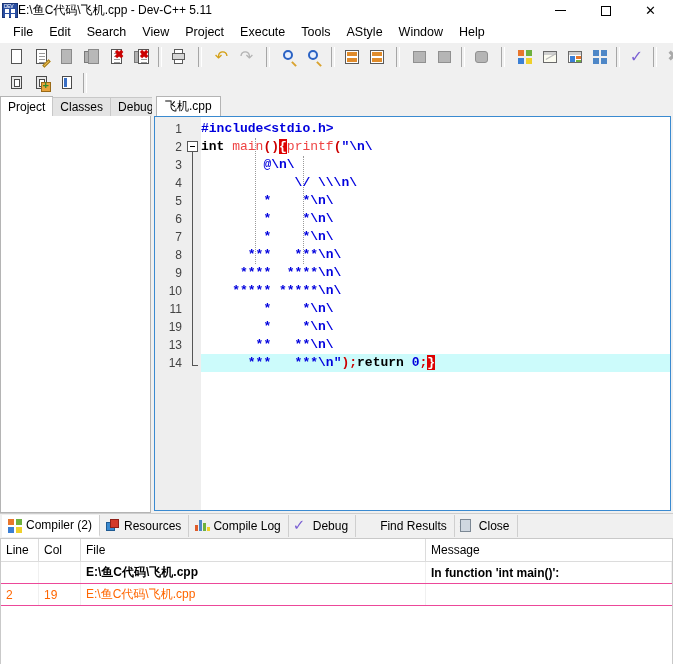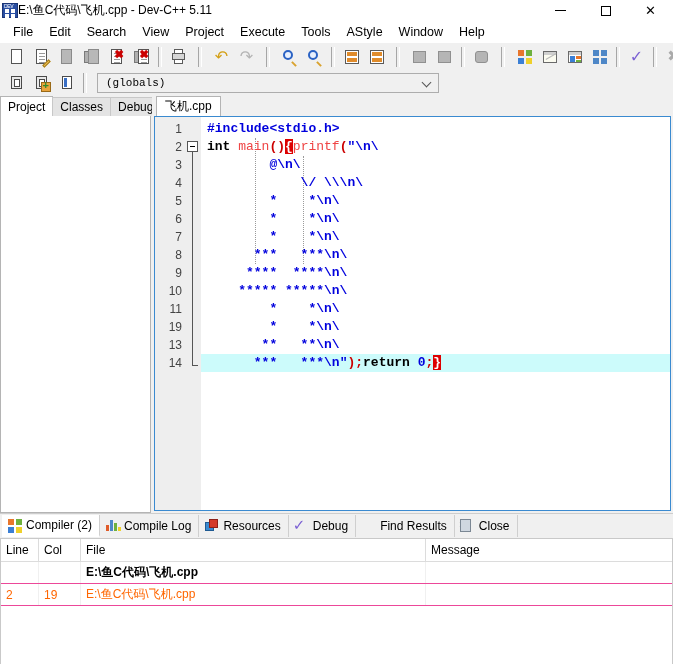--- a/index.html
+++ b/index.html
@@ -477,21 +477,20 @@
     background: #ffffff;
     overflow: hidden;
   }
   .cline {
     height: 18px;
     line-height: 18px;
     font-family: "Liberation Mono", monospace;
     font-size: 13px;
     white-space: pre;
     position: relative;
-    padding-left: 6px;
     box-sizing: border-box;
   }
   .cline.hl { background: #ccfbfb; }
   .indent-guide {
     position: absolute;
     width: 0;
     border-left: 1px dotted #9a9a9a;
   }
   .kw   { color: #000000; font-weight: bold; }
   .plain{ color: #ef4444; }
@@ -769,24 +768,20 @@
         <span class="win-new"></span>
         <span class="plus-green"></span>
       </span>
   </div>
   <div class="tb-btn">
     <span class="ico">
         <span class="bluebook"></span>
       </span>
   </div>
   <div class="tb-sep"></div>
-  <div class="combo">
-    <span class="val">(globals)</span>
-    <span class="chev"></span>
-  </div>
 </div>
 
 <div class="main">
 
   <div class="left-pane">
     <div class="tabstrip">
       <div class="ltab active">Project</div>
       <div class="ltab">Classes</div>
       <div class="ltab">Debug</div>
     </div>
@@ -854,40 +849,40 @@
             <span></span>
             <span></span>
             <span></span>
           </span>
       </span>
       <span>Compiler (2)</span>
     </div>
 
     <div class="btab">
       <span class="tico">
+        <span style="position:absolute;left:2px;top:4px;width:9px;height:9px;background:#3a8ad0;border:1px solid #1f5a92;box-sizing:border-box;"></span>
+        <span style="position:absolute;left:6px;top:1px;width:9px;height:9px;background:#d43a2a;border:1px solid #8f2018;box-sizing:border-box;"></span>
+      </span>
+      <span>Resources</span>
+    </div>
+
+    <div class="btab">
+      <span class="tico">
         <span class="bars-ico">
             <span></span>
             <span></span>
             <span></span>
             <span></span>
           </span>
       </span>
       <span>Compile Log</span>
     </div>
 
     <div class="btab">
       <span class="tico">
-        <span style="position:absolute;left:2px;top:4px;width:9px;height:9px;background:#3a8ad0;border:1px solid #1f5a92;box-sizing:border-box;"></span>
-        <span style="position:absolute;left:6px;top:1px;width:9px;height:9px;background:#d43a2a;border:1px solid #8f2018;box-sizing:border-box;"></span>
-      </span>
-      <span>Resources</span>
-    </div>
-
-    <div class="btab">
-      <span class="tico">
         <span class="check" style="position:absolute;left:0;top:-1px;font-size:15px;">✓</span>
       </span>
       <span>Debug</span>
     </div>
 
     <div class="btab">
       <span class="tico">
         <span class="mag" style="left:2px;top:2px;"></span><span class="mag-handle" style="right:1px;bottom:1px;"></span>
       </span>
       <span>Find Results</span>
@@ -907,20 +902,21 @@
       <div class="gh c-line">Line</div>
       <div class="gh c-col">Col</div>
       <div class="gh c-file">File</div>
       <div class="gh c-msg">Message</div>
     </div>
 
     <div class="grow filerow">
       <div class="gcell c-line"></div>
       <div class="gcell c-col"></div>
       <div class="gcell c-file">E:\鱼C代码\飞机.cpp</div>
+      <div class="gcell c-msg">In function 'int main()':</div>
     </div>
 
     <div class="grow warnrow">
       <div class="gcell c-line">2</div>
       <div class="gcell c-col">19</div>
       <div class="gcell c-file">E:\鱼C代码\飞机.cpp</div>
     </div>
   </div>
 </div>
 

